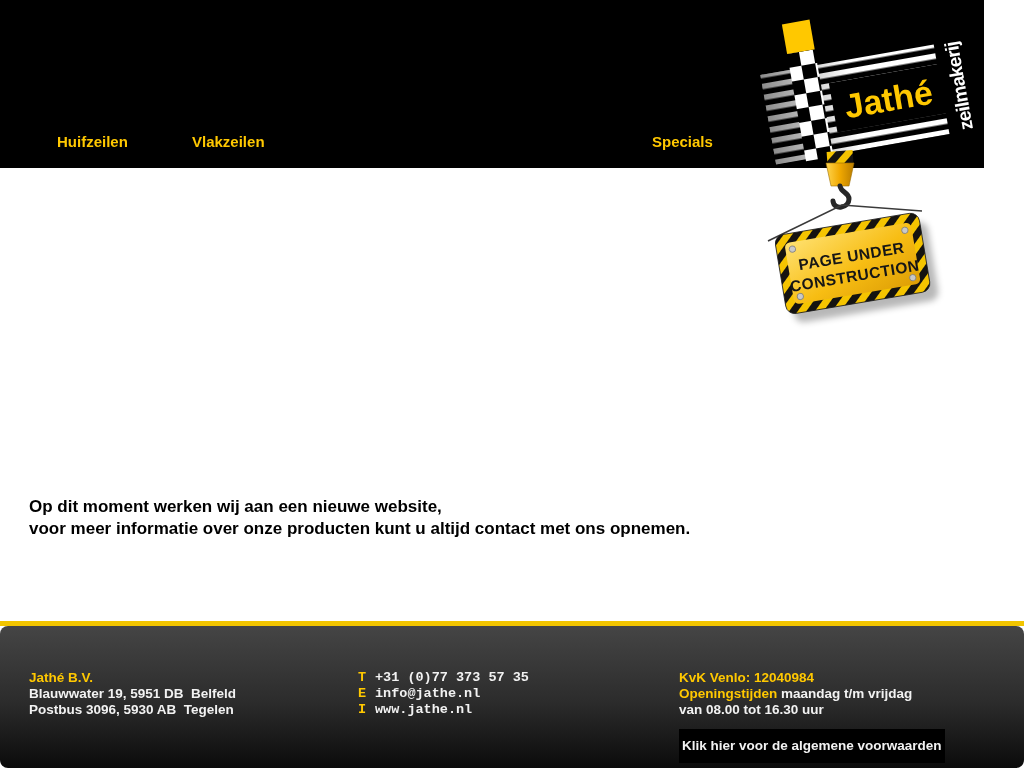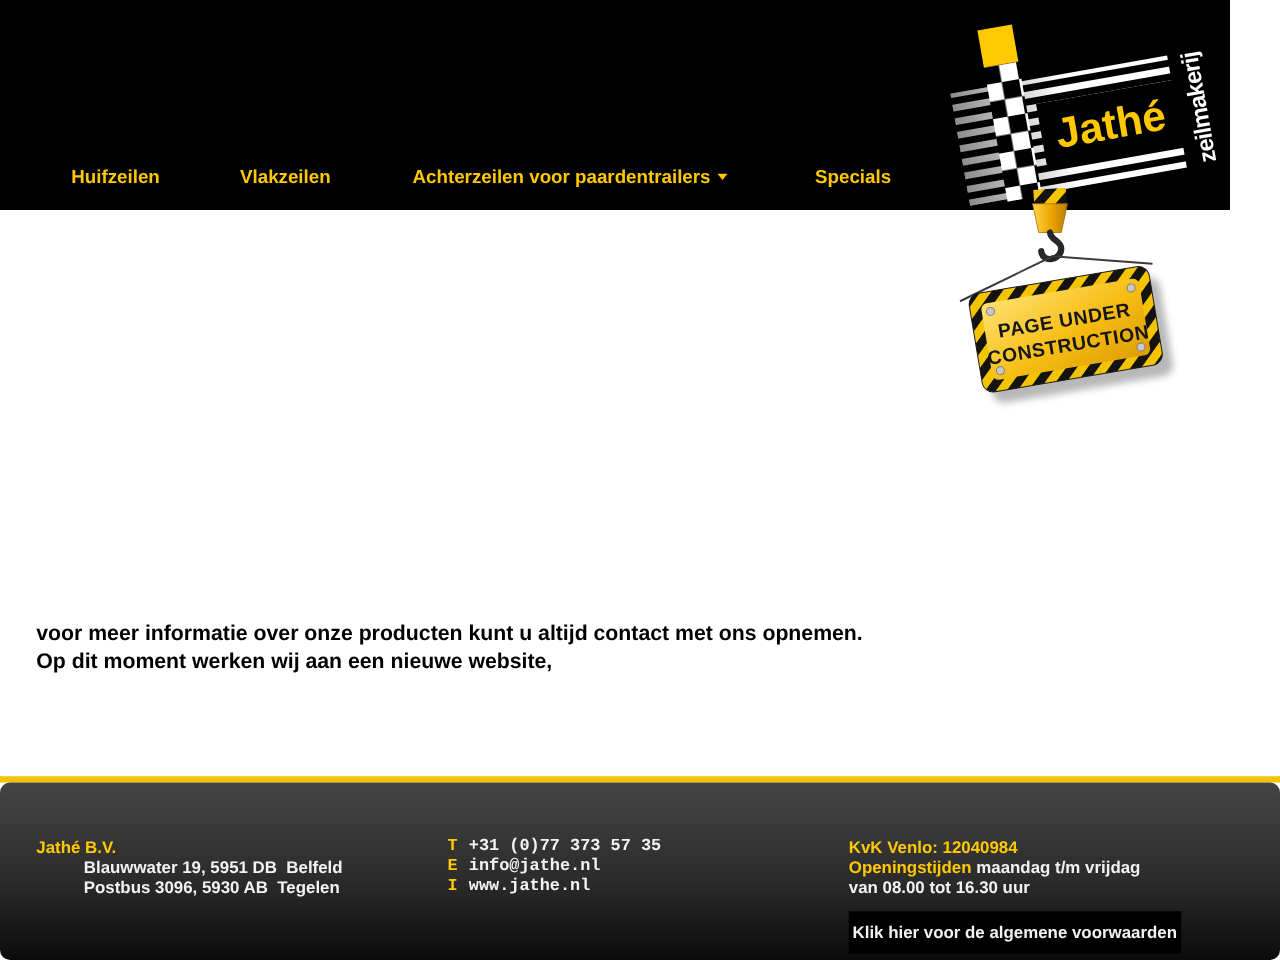--- a/index.html
+++ b/index.html
@@ -36,35 +36,34 @@
   .footer {
     position:absolute; left:0; top:626px; width:1024px; height:142px;
     background:linear-gradient(to bottom, #454545 0%, #2b2b2b 55%, #0b0b0b 100%);
     font-size:13.5px; font-weight:bold; line-height:16px; color:#f2f2f2;border-radius:8px;
   }
   .fcol { position:absolute; top:44px; }
   .fcol-company { left:29px; }
   .fcol-contact { left:358px;font-family:Liberation Mono, monospace; }
   .fcol-info    { left:679px; }
   .yl { color:#ffc800; }
-  .prews { white-space:pre-wrap;margin-left:38px; }
+  .prews { white-space:pre-wrap; }
   .contact-row .lbl { display:inline-block; width:17px; color:#ffc800; }
   .contact-row a, .fcol a { color:inherit; text-decoration:none; cursor:pointer; }
   .terms-link {
     display:inline-block; margin-top:11px; background:#000; color:#ffc800;
     padding:9px 3px; text-decoration:none; cursor:pointer;
   }
 </style>
 </head>
 <body>
 
 <div class="header">
   <a class="nav-item" style="left:57px"><span>Huifzeilen</span></a>
   <a class="nav-item" style="left:192px"><span>Vlakzeilen</span></a>
-  <a class="nav-item" style="left:330px"><span>Achterzeilen voor paardentrailers</span><span class="caret"></span></a>
   <a class="nav-item" style="left:652px"><span>Specials</span></a>
 </div>
 
 <div class="logo-wrap">
 <svg width="300" height="330" viewBox="0 0 300 330">
   <defs>
     <pattern id="hz" width="14" height="14" patternUnits="userSpaceOnUse" patternTransform="rotate(45)">
       <rect width="14" height="14" fill="#f5c400"></rect>
       <rect width="7" height="14" fill="#151310"></rect>
     </pattern>
@@ -123,22 +122,22 @@
     <circle cx="130" cy="16" r="3.2" fill="#c9c9c9" stroke="#7d7d7d" stroke-width="0.8"></circle>
     <circle cx="16" cy="64" r="3.2" fill="#c9c9c9" stroke="#7d7d7d" stroke-width="0.8"></circle>
     <circle cx="130" cy="64" r="3.2" fill="#c9c9c9" stroke="#7d7d7d" stroke-width="0.8"></circle>
     <text x="73" y="38" text-anchor="middle" font-size="15.5" font-weight="bold" fill="#161616" letter-spacing="0.5">PAGE UNDER</text>
     <text x="73" y="58" text-anchor="middle" font-size="15.5" font-weight="bold" fill="#161616" letter-spacing="0.5">CONSTRUCTION</text>
   </g>
 </svg>
 </div>
 
 <div class="main-message">
+  <div>Op dit moment werken wij aan een nieuwe website,</div>
   <div>voor meer informatie over onze producten kunt u altijd contact met ons opnemen.</div>
-  <div>Op dit moment werken wij aan een nieuwe website,</div>
 </div>
 
 <div class="footer-accent"></div>
 <div class="footer">
 
   <div class="fcol fcol-company">
     <div class="yl">Jathé B.V.</div>
     <div class="prews">Blauwwater 19, 5951 DB  Belfeld</div>
     <div class="prews">Postbus 3096, 5930 AB  Tegelen</div>
   </div>

